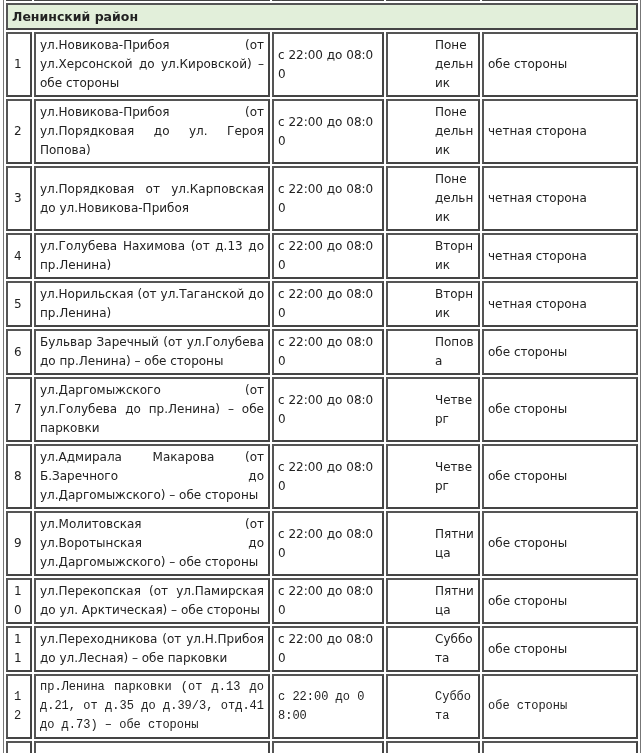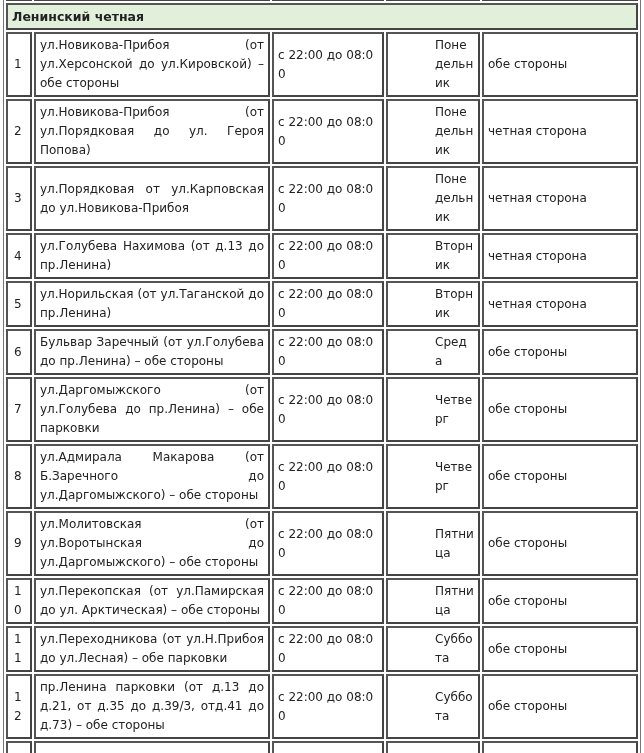--- a/index.html
+++ b/index.html
@@ -37,21 +37,21 @@
       </colgroup>
     <tbody id="tbody">
       <tr class="top-stub">
         <td></td>
         <td></td>
         <td></td>
         <td></td>
         <td></td>
       </tr>
       <tr class="district">
-        <td colspan="5">Ленинский четная</td>
+        <td colspan="5">Ленинский район</td>
       </tr>
     <tr style="height: 58px;">
           <td class="num" style="word-break: break-all; width: 10px;">1</td>
           <td class="addr">ул.Новикова-Прибоя (от ул.Херсонской до ул.Кировской) – обе стороны</td>
           <td class="time">с 22:00 до 08:00</td>
           <td class="day">Понедельник</td>
           <td class="side">обе стороны</td>
         </tr>
         <tr style="height: 58px;">
           <td class="num" style="word-break: break-all; width: 10px;">2</td>
@@ -78,21 +78,21 @@
           <td class="num" style="word-break: break-all; width: 10px;">5</td>
           <td class="addr">ул.Норильская (от ул.Таганской до пр.Ленина)</td>
           <td class="time">с 22:00 до 08:00</td>
           <td class="day">Вторник</td>
           <td class="side">четная сторона</td>
         </tr>
         <tr style="height: 42px;">
           <td class="num" style="word-break: break-all; width: 10px;">6</td>
           <td class="addr">Бульвар Заречный (от ул.Голубева до пр.Ленина) – обе стороны</td>
           <td class="time">с 22:00 до 08:00</td>
-          <td class="day">Среда</td>
+          <td class="day">Попова</td>
           <td class="side">обе стороны</td>
         </tr>
         <tr style="height: 42px;">
           <td class="num" style="word-break: break-all; width: 10px;">7</td>
           <td class="addr">ул.Даргомыжского (от ул.Голубева до пр.Ленина) – обе парковки</td>
           <td class="time">с 22:00 до 08:00</td>
           <td class="day">Четверг</td>
           <td class="side">обе стороны</td>
         </tr>
         <tr style="height: 58px;">
@@ -116,21 +116,21 @@
           <td class="day">Пятница</td>
           <td class="side">обе стороны</td>
         </tr>
         <tr style="height: 42px; margin-left: 30px;">
           <td class="num" style="word-break: break-all; width: 10px;">11</td>
           <td class="addr">ул.Переходникова (от ул.Н.Прибоя до ул.Лесная) – обе парковки</td>
           <td class="time">с 22:00 до 08:00</td>
           <td class="day">Суббота</td>
           <td class="side">обе стороны</td>
         </tr>
-        <tr style="height: 58px;">
+        <tr style="height: 58px; font-family: Liberation Mono, monospace;">
           <td class="num" style="word-break: break-all; width: 10px;">12</td>
           <td class="addr">пр.Ленина парковки (от д.13 до д.21, от д.35 до д.39/3, отд.41 до д.73) – обе стороны</td>
           <td class="time">с 22:00 до 08:00</td>
           <td class="day">Суббота</td>
           <td class="side">обе стороны</td>
         </tr>
         <tr style="height: 96px;">
           <td class="num" style="word-break: break-all; width: 10px;">13</td>
           <td class="addr">пр.Ленина парковочные карманы (д.80, д.78, д.72-76, д.64, д.62, д.44, д.42, д.40, д.75-79, д.85) – обе стороны</td>
           <td class="time">с 22:00 до 08:00</td>

